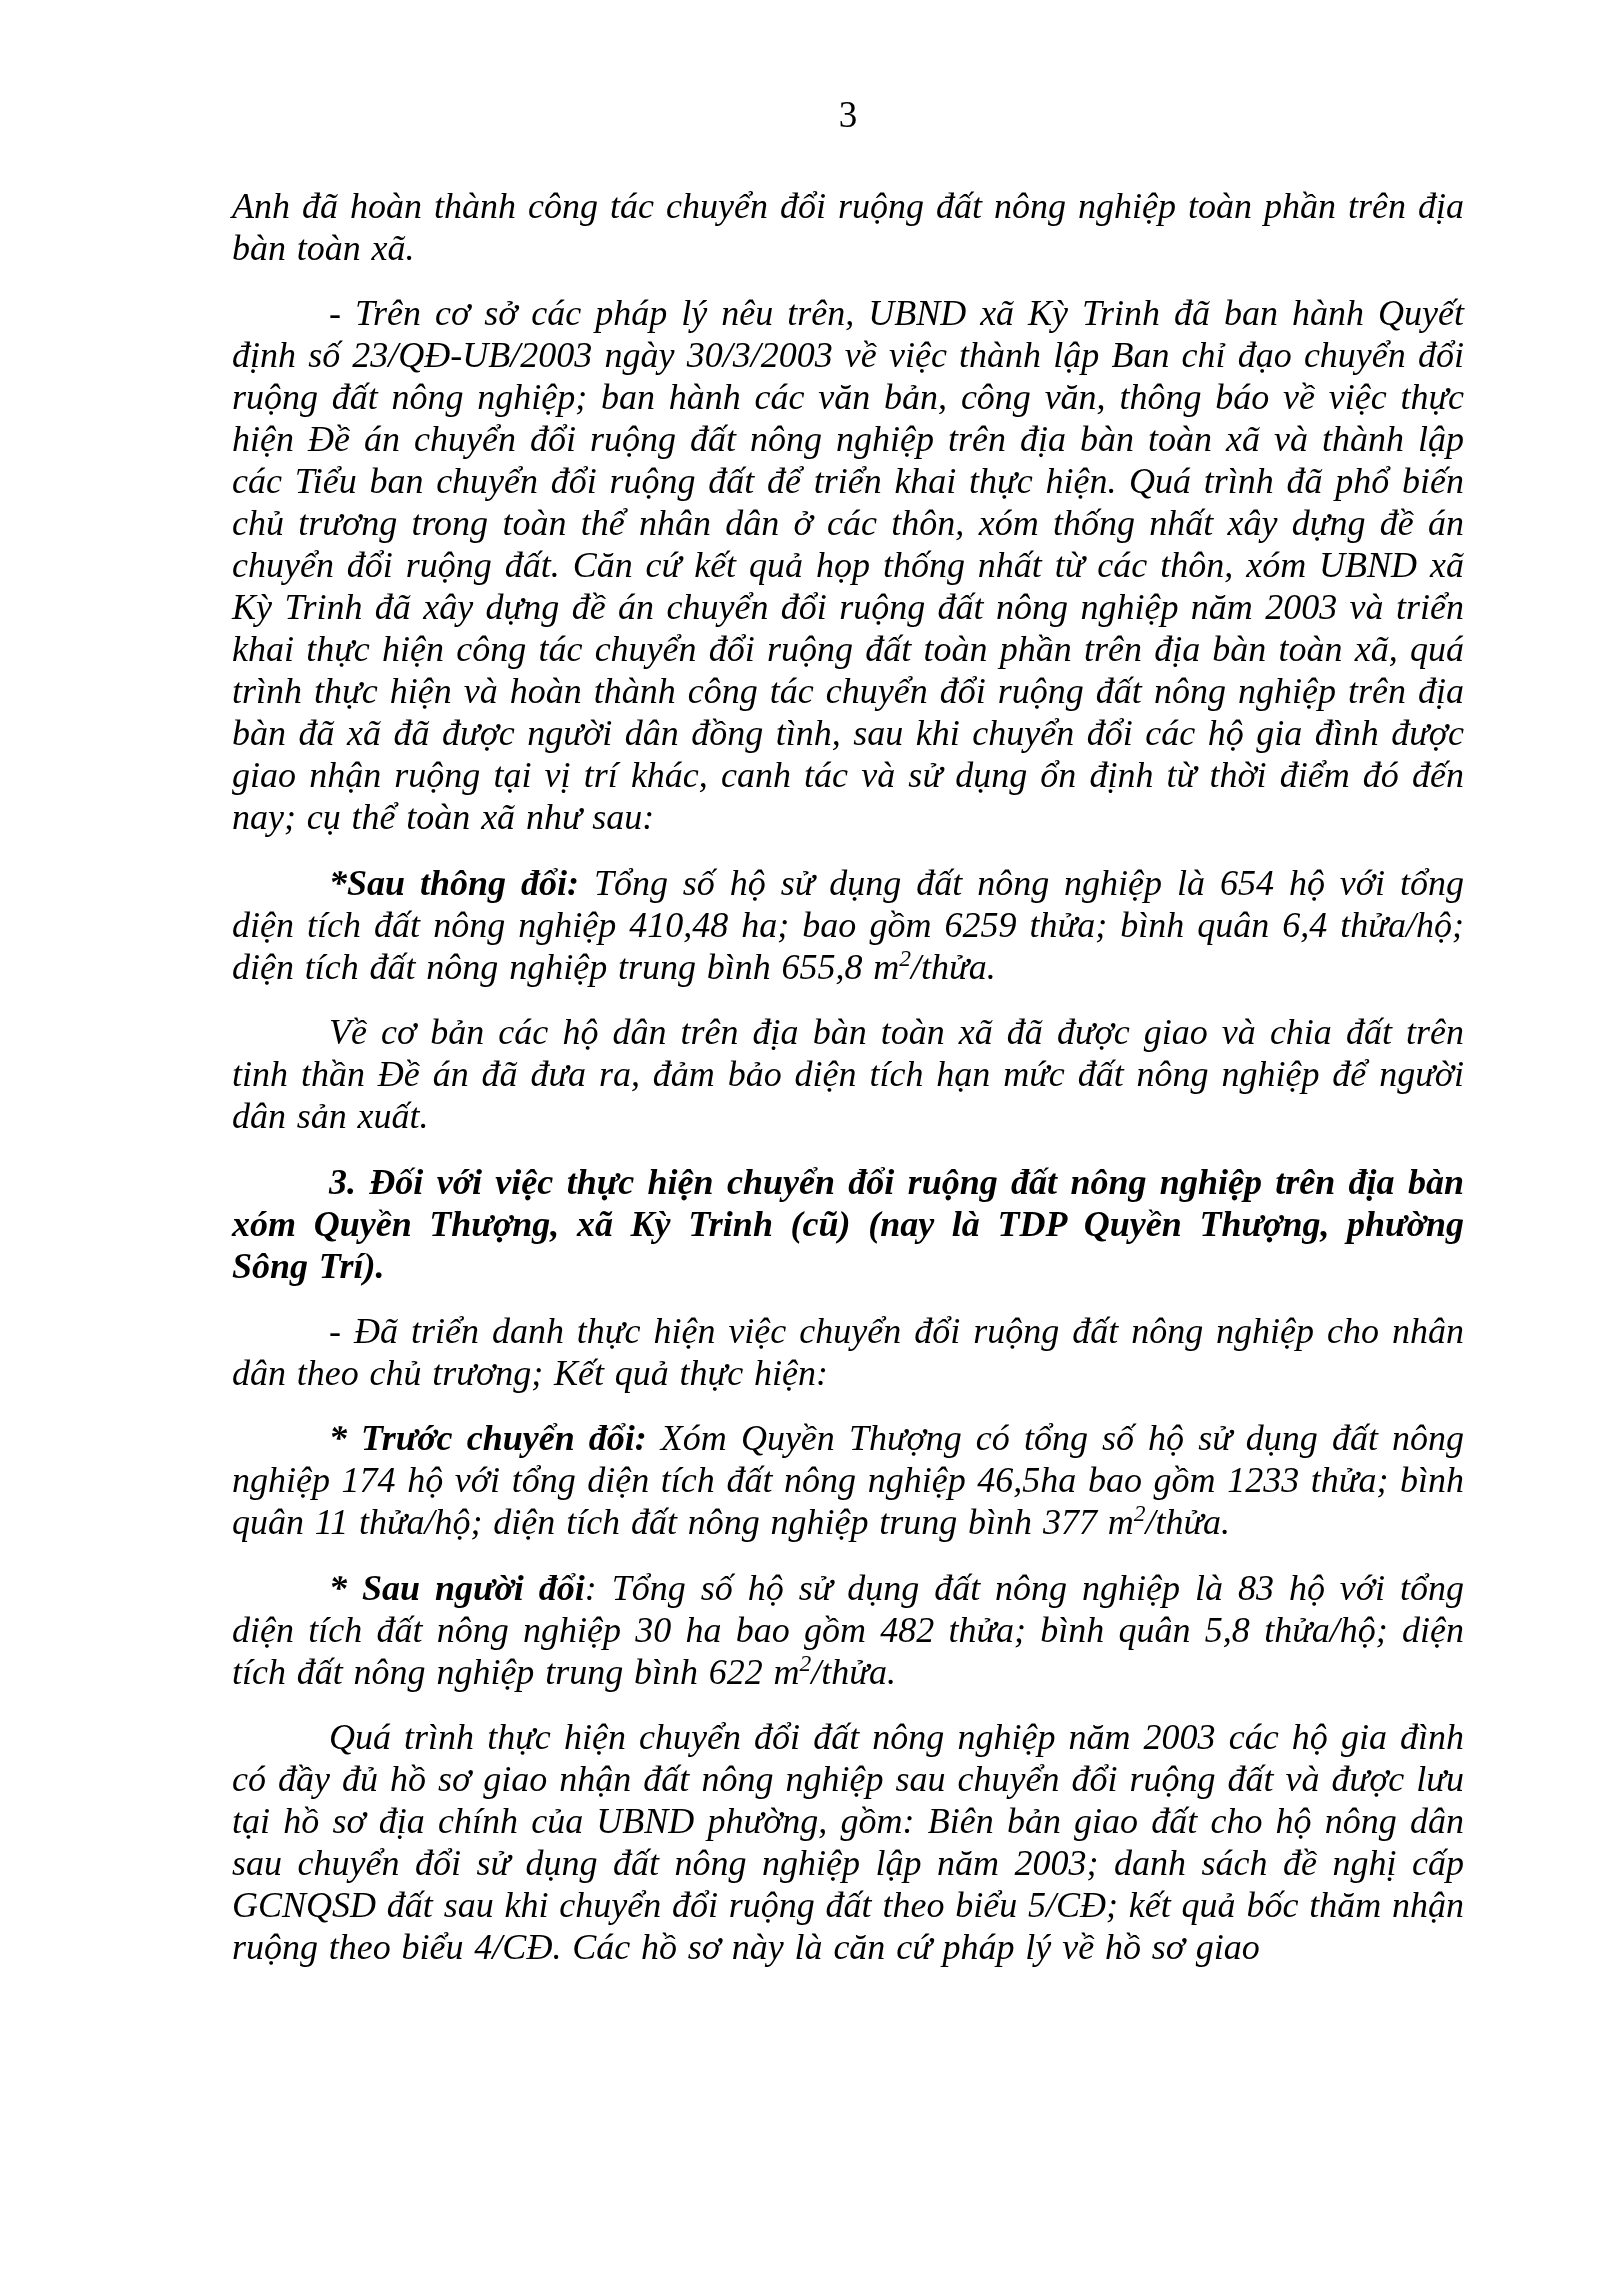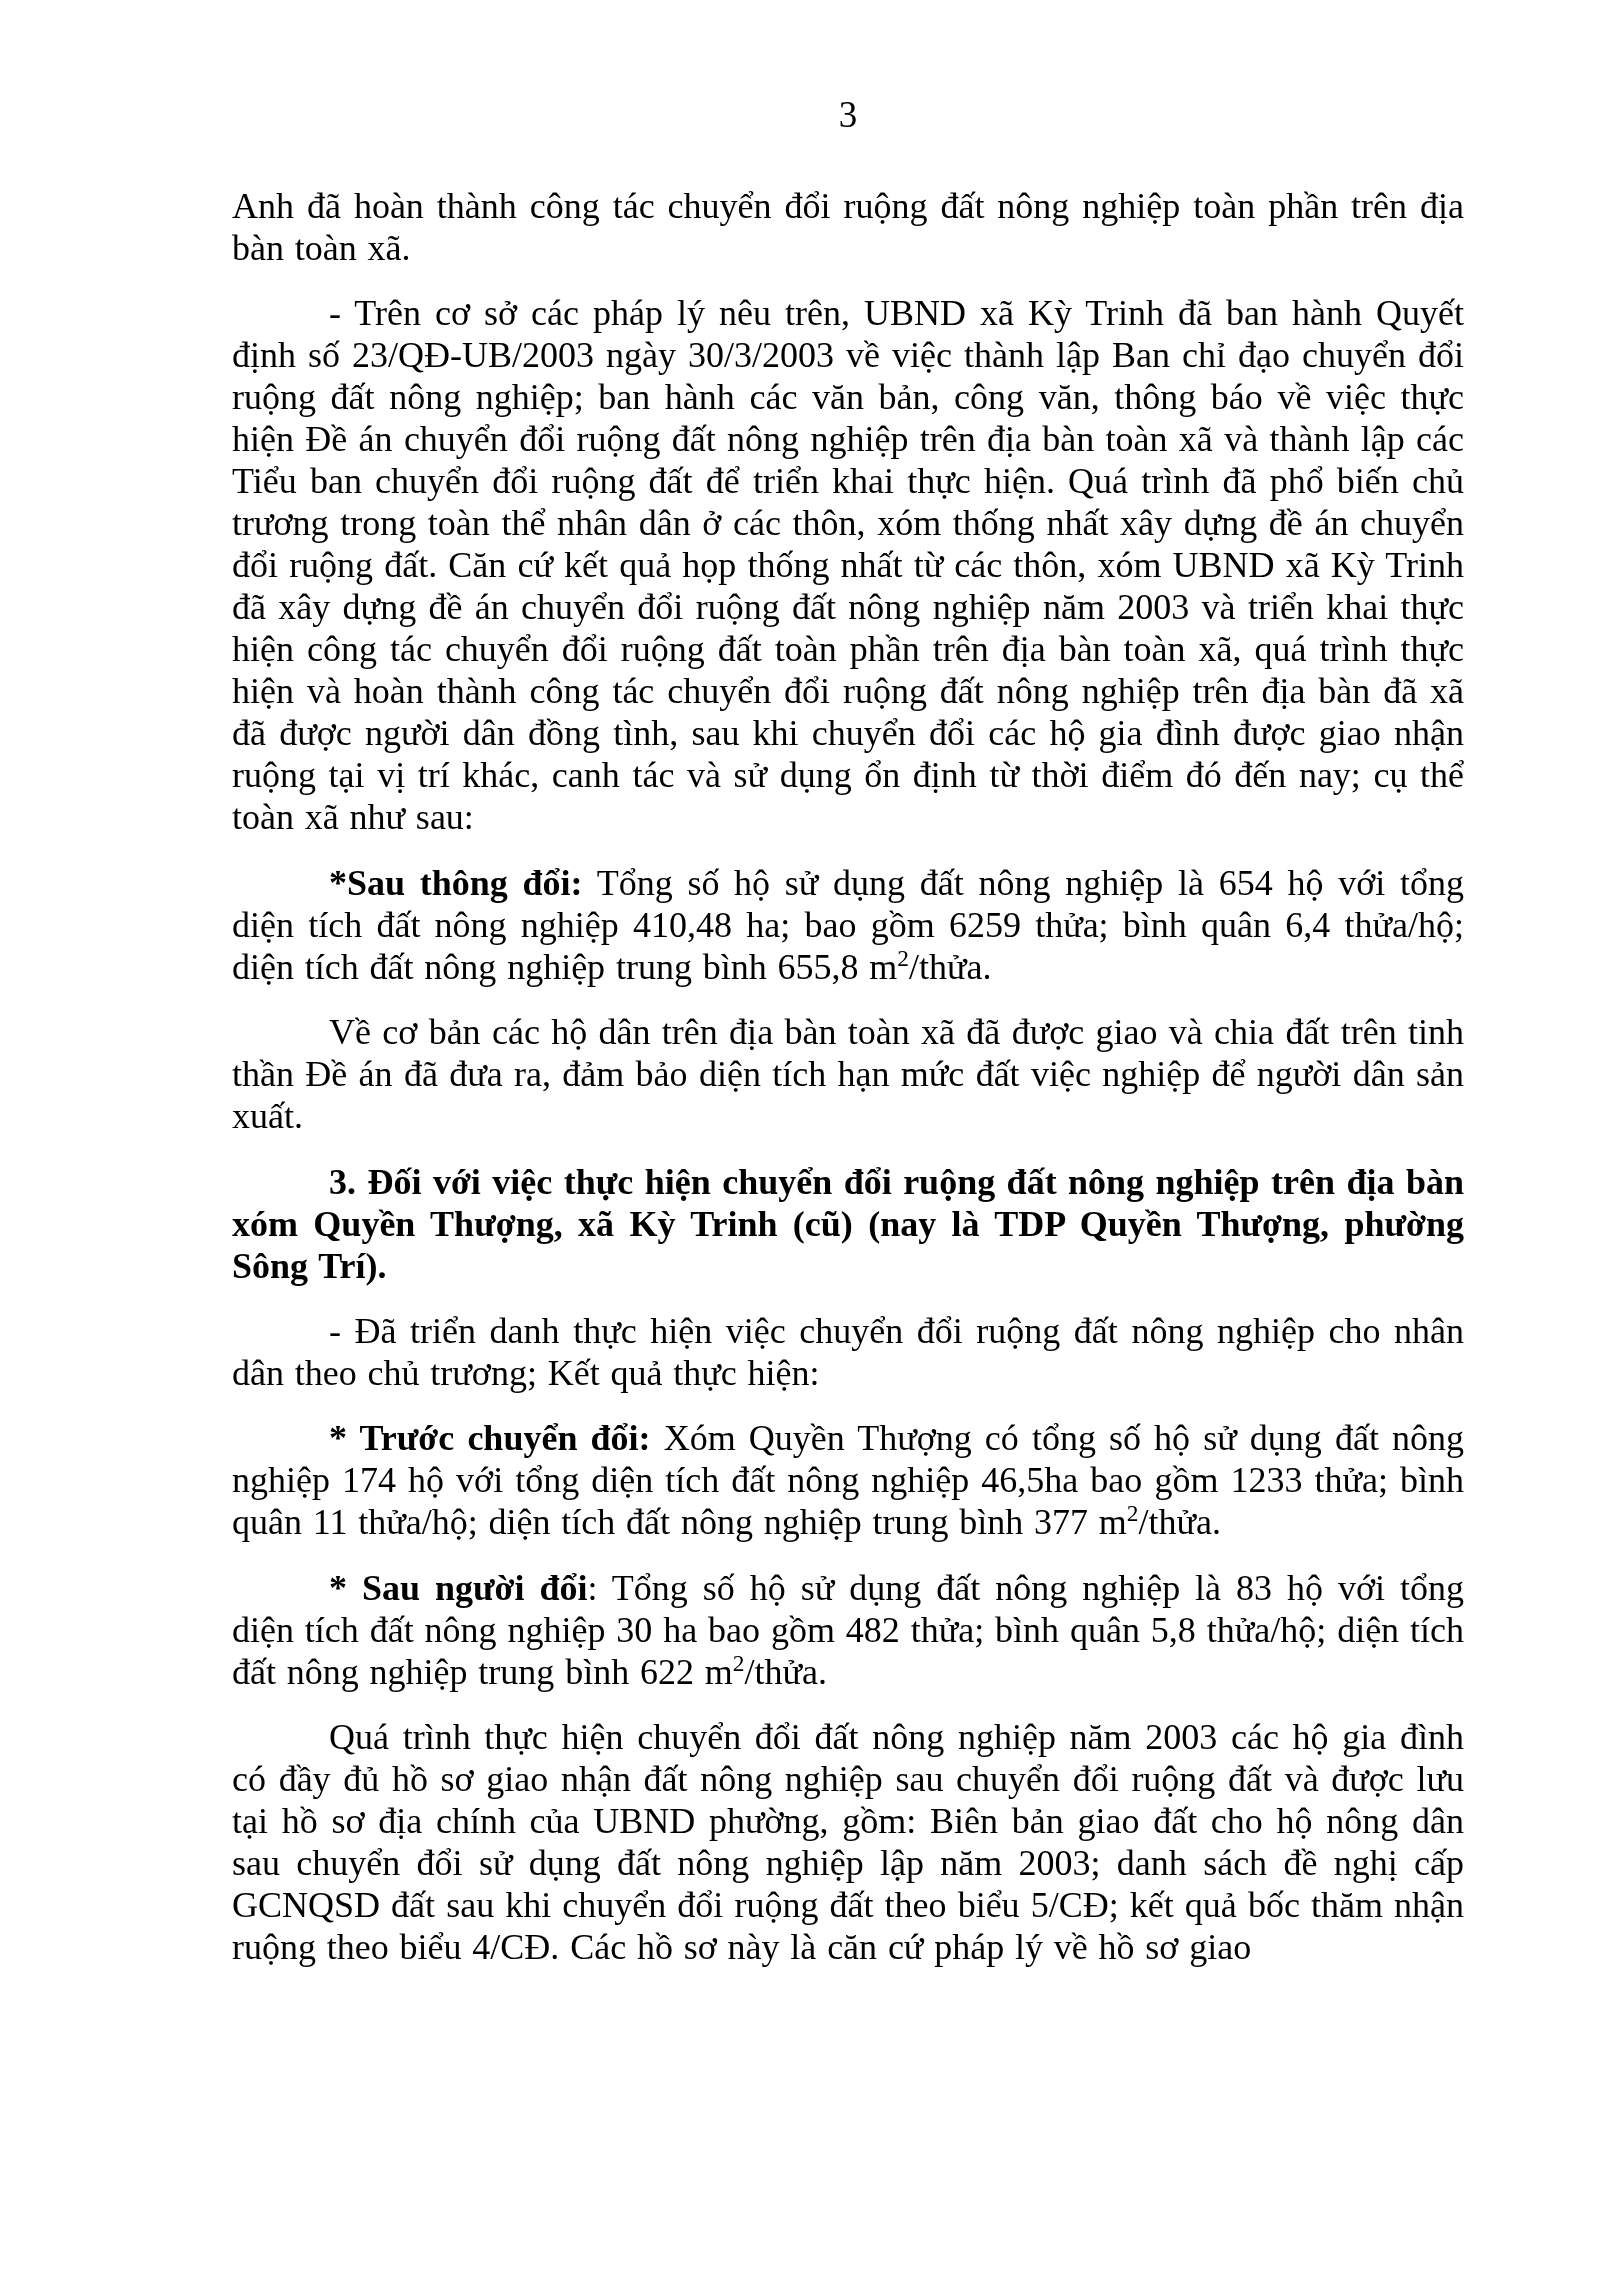--- a/index.html
+++ b/index.html
@@ -27,20 +27,21 @@
     line-height: 41px;
     margin: 0 0 50px 0;
   }
   .body-text p {
     font-size: 36px;
     line-height: 42px;
     text-align: justify;
     text-indent: 97px;
     margin: 0 0 23.4px 0;
     word-spacing: 1.8px;
+    font-style: italic;
   }
   .body-text p.no-indent {
     text-indent: 0;
   }
   .body-text p.heading {
     font-weight: bold;
   }
   b.run {
     font-weight: bold;
   }
@@ -66,21 +67,21 @@
     <p>
       <span>- Trên cơ sở các pháp lý nêu trên, UBND xã Kỳ Trinh đã ban hành Quyết định số 23/QĐ-UB/2003 ngày 30/3/2003 về việc thành lập Ban chỉ đạo chuyển đổi ruộng đất nông nghiệp; ban hành các văn bản, công văn, thông báo về việc thực hiện Đề án chuyển đổi ruộng đất nông nghiệp trên địa bàn toàn xã và thành lập các Tiểu ban chuyển đổi ruộng đất để triển khai thực hiện. Quá trình đã phổ biến chủ trương trong toàn thể nhân dân ở các thôn, xóm thống nhất xây dựng đề án chuyển đổi ruộng đất. Căn cứ kết quả họp thống nhất từ các thôn, xóm UBND xã Kỳ Trinh đã xây dựng đề án chuyển đổi ruộng đất nông nghiệp năm 2003 và triển khai thực hiện công tác chuyển đổi ruộng đất toàn phần trên địa bàn toàn xã, quá trình thực hiện và hoàn thành công tác chuyển đổi ruộng đất nông nghiệp trên địa bàn đã xã đã được người dân đồng tình, sau khi chuyển đổi các hộ gia đình được giao nhận ruộng tại vị trí khác, canh tác và sử dụng ổn định từ thời điểm đó đến nay; cụ thể toàn xã như sau:</span>
     </p>
 
 
     <p>
       <b class="run">*Sau thông đổi:</b><span> Tổng số hộ sử dụng đất nông nghiệp là 654 hộ với tổng diện tích đất nông nghiệp 410,48 ha; bao gồm 6259 thửa; bình quân 6,4 thửa/hộ; diện tích đất nông nghiệp trung bình 655,8 m</span><sup class="exp">2</sup><span>/thửa.</span>
     </p>
 
     <p>
-      <span>Về cơ bản các hộ dân trên địa bàn toàn xã đã được giao và chia đất trên tinh thần Đề án đã đưa ra, đảm bảo diện tích hạn mức đất việc nghiệp để người dân sản xuất.</span>
+      <span>Về cơ bản các hộ dân trên địa bàn toàn xã đã được giao và chia đất trên tinh thần Đề án đã đưa ra, đảm bảo diện tích hạn mức đất nông nghiệp để người dân sản xuất.</span>
     </p>
 
     <p class="heading">
       <b class="run">3. Đối với việc thực hiện chuyển đổi ruộng đất nông nghiệp trên địa bàn xóm Quyền Thượng, xã Kỳ Trinh (cũ) (nay là TDP Quyền Thượng, phường Sông Trí).</b>
     </p>
 
     <p>
       <span>- Đã triển danh thực hiện việc chuyển đổi  ruộng đất nông nghiệp cho nhân dân theo chủ trương; Kết quả thực hiện:</span>
     </p>
 

